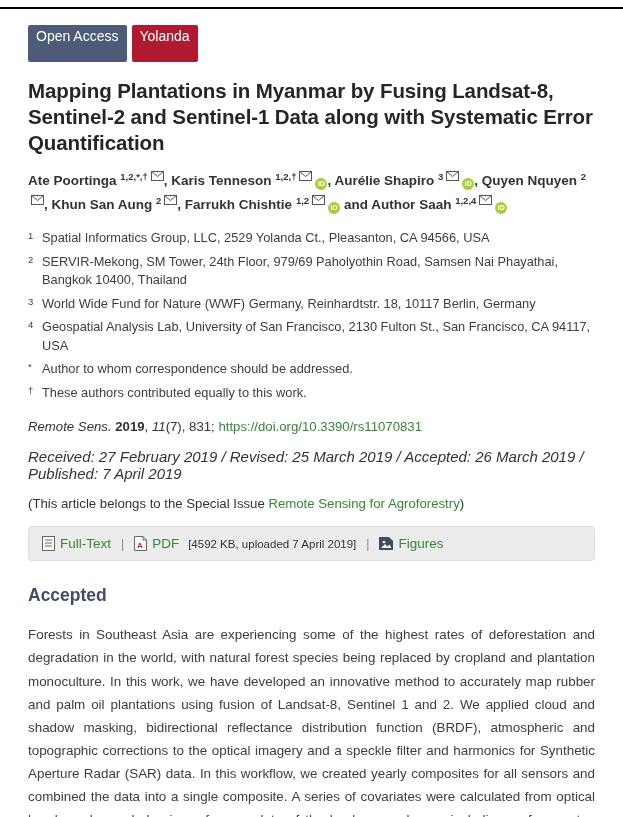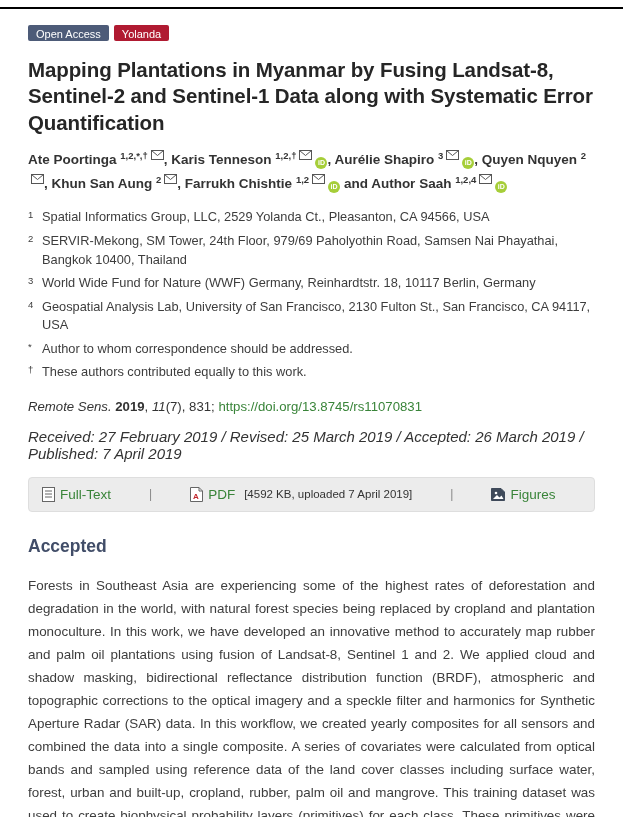--- a/index.html
+++ b/index.html
@@ -15,21 +15,21 @@
   body{
     width:623px;
     background:#fff;
     color:#3d3d3d;
     font-family:"Liberation Sans", sans-serif;
     -webkit-font-smoothing:antialiased;
   }
   .top-rule{height:2px;background:#000;margin-top:7px;}
   .content{padding:0 28px 20px;}
   .badges{margin-top:16px;display:flex;gap:5px;}
-  .badge{color:#fff;font-size:11px;padding:3px 8px 0;border-radius:2px;line-height:1.2;}
+  .badge{color:#fff;font-size:14px;padding:3px 8px 17px;border-radius:2px;line-height:1.2;}
   .badge-oa{background:var(--badge-open-access);}
   .badge-article{background:var(--badge-article);}
   h1.title{
     font-size:20.5px;line-height:1.28;color:#262626;
     margin:16px 0 0;font-weight:bold;letter-spacing:-0.1px;
   }
   .authors{margin-top:12px;font-size:13.5px;font-weight:bold;color:#333;line-height:1.65;}
   .authors sup{font-size:9.5px;}
   .author{white-space:normal;}
   .env-icon{display:inline-block;vertical-align:4px;margin-left:3px;}
@@ -46,21 +46,21 @@
   .aff-text{flex:1;}
   .citation{margin-top:17px;font-size:13.2px;color:#333;}
   .citation .j{font-style:italic;}
   .citation .y{font-weight:bold;}
   .citation .v{font-style:italic;}
   .received{margin-top:14px;font-size:15px;font-style:italic;color:#333;}
   .special{margin-top:14px;font-size:13.2px;color:#333;}
   a.green{color:var(--link-green);text-decoration:none;cursor:pointer;}
   .access-bar{
     margin-top:15px;background:#ececec;border:1px solid #dedede;border-radius:4px;
-    padding:9px 13px;display:flex;align-items:center;font-size:13.5px;gap:28px;
+    padding:9px 13px;display:flex;align-items:center;font-size:13.5px;
   }
   .access-bar .item{display:inline-flex;align-items:center;gap:5px;}
   .access-bar .divider{color:#888;margin:0 10px;font-size:12px;}
   .pdf-info{font-size:11.5px;color:#333;margin-left:4px;}
   .abstract-h{margin-top:24px;font-size:17.5px;color:var(--heading-blue);font-weight:bold;}
   .abstract-text{
     margin-top:17px;font-size:13.4px;line-height:1.72;text-align:justify;color:#3d3d3d;
   }
   .icon-svg{display:block;}
 </style>
@@ -147,25 +147,28 @@
       <div class="aff-row">
         <span class="aff-sup">†</span>
         <span class="aff-text">These authors contributed equally to this work.</span>
       </div>
     </div>
 
   <div class="citation">
     <span class="j">Remote Sens.</span>
     <span class="y">2019</span><span>,</span>
     <span class="v">11</span><span>(7), 831;</span>
-    <a class="green">https://doi.org/13.8745/rs11070831</a>
+    <a class="green">https://doi.org/10.3390/rs11070831</a>
   </div>
 
   <div class="received">Received: 27 February 2019 / Revised: 25 March 2019 / Accepted: 26 March 2019 / Published: 7 April 2019</div>
 
+  <div class="special">
+    <span>(This article belongs to the Special Issue </span><a class="green">Remote Sensing for Agroforestry</a><span>)</span>
+  </div>
 
   <div class="access-bar">
     <span class="item">
       <span>
           <svg width="13" height="15" viewBox="0 0 13 15" class="icon-svg">
             <rect x="0.5" y="0.5" width="12" height="14" fill="#fff" stroke="#666" stroke-width="1"></rect>
             <line x1="3" y1="4" x2="10" y2="4" stroke="#666"></line>
             <line x1="3" y1="7" x2="10" y2="7" stroke="#666"></line>
             <line x1="3" y1="10" x2="10" y2="10" stroke="#666"></line>
           </svg>

